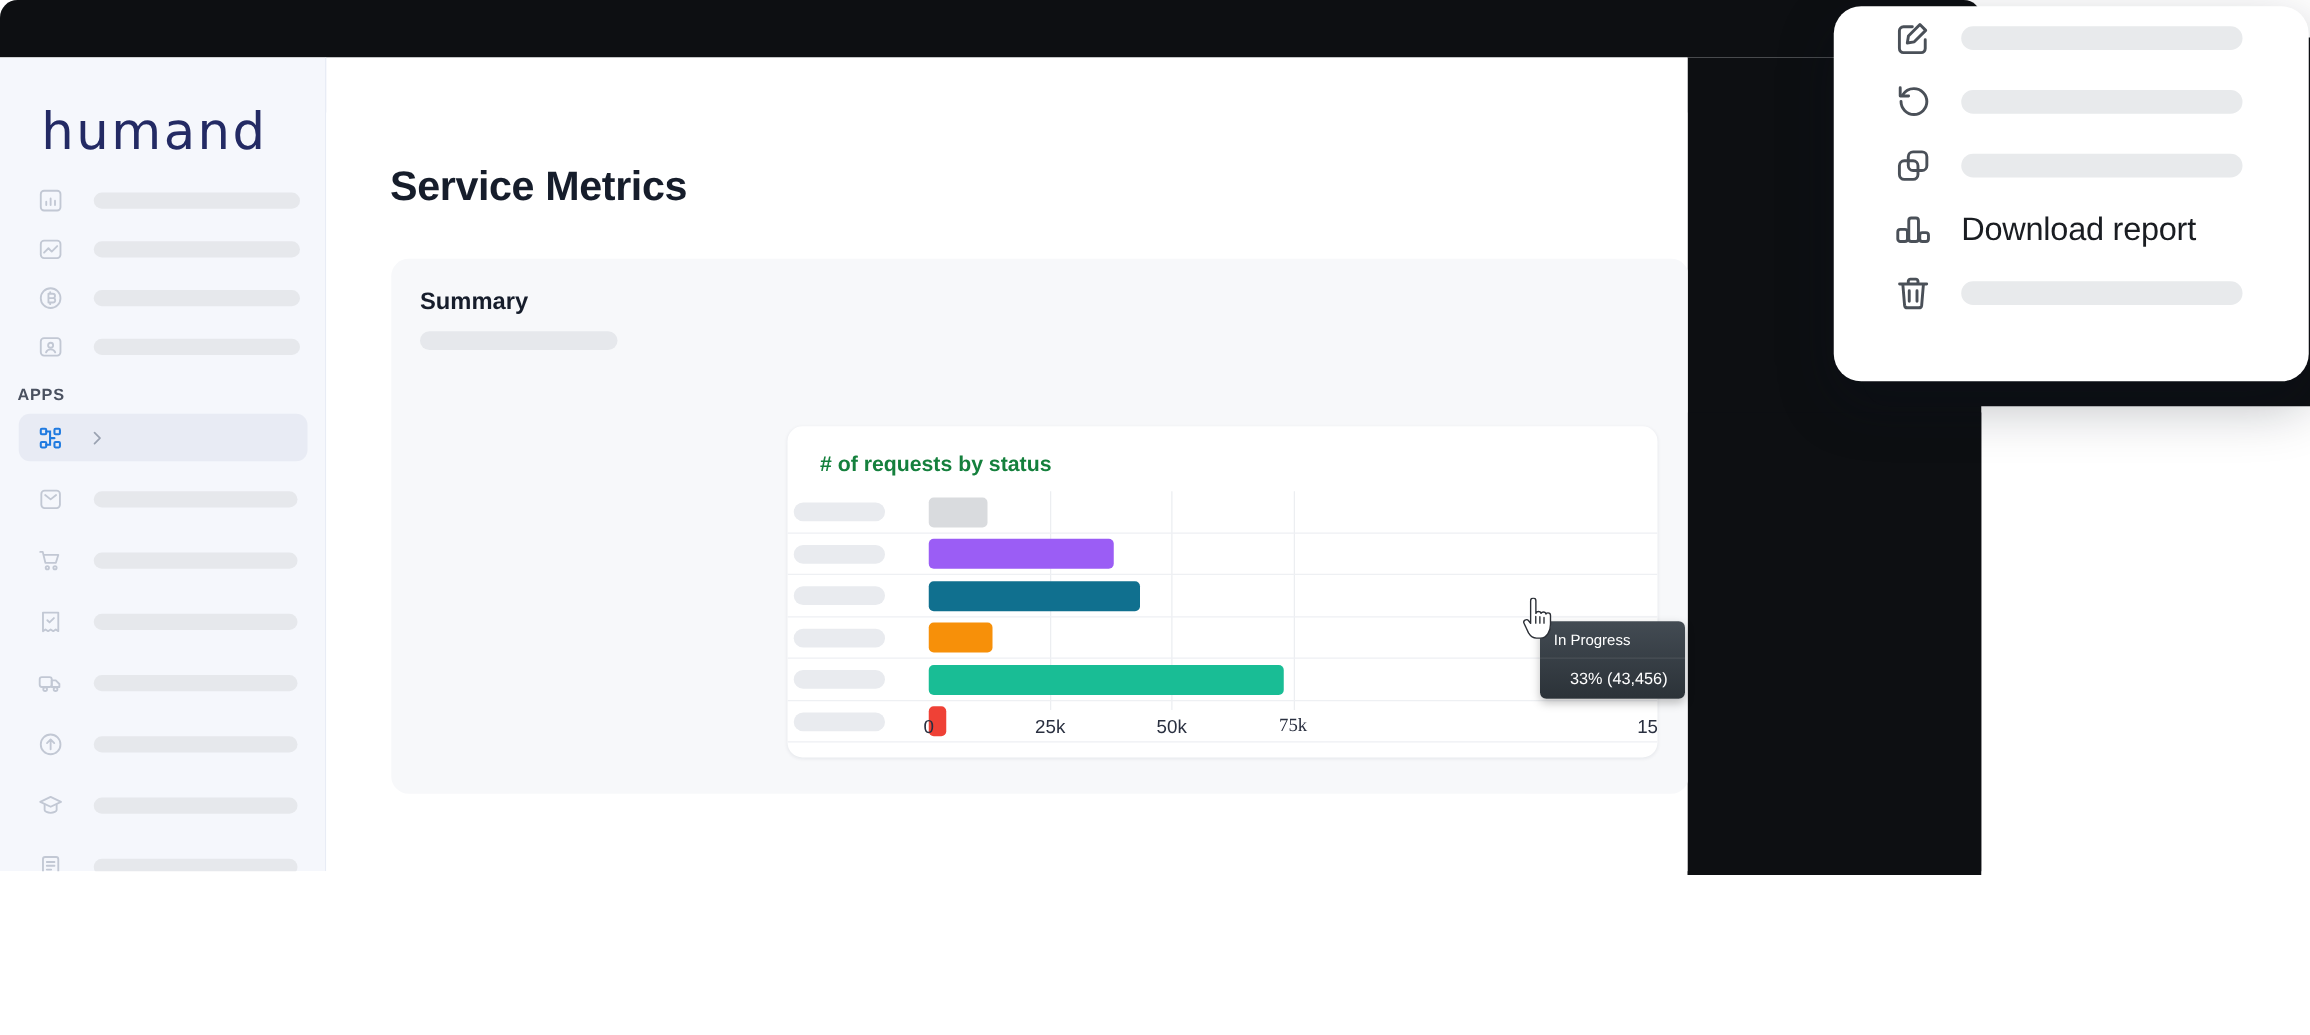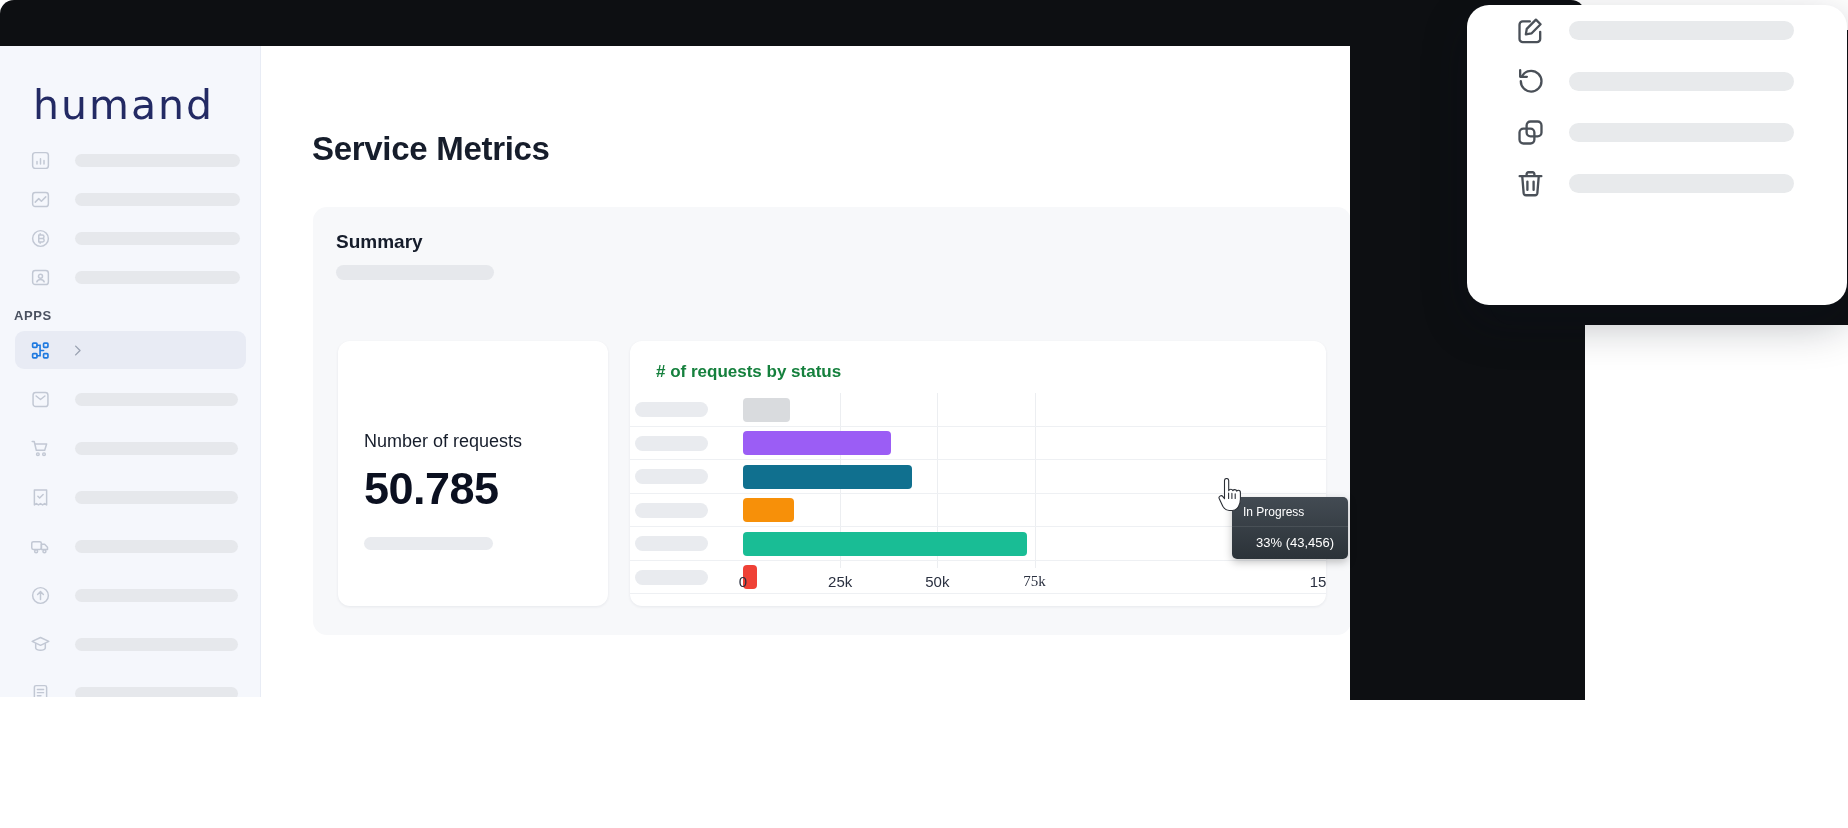--- a/index.html
+++ b/index.html
@@ -383,25 +383,20 @@
     </aside>
 
     <main class="main">
 
       <h1 class="page-title">Service Metrics</h1>
 
       <section class="summary-panel">
         <div class="summary-title">Summary</div>
         <div class="summary-sub"></div>
 
-        <div class="card-kpi">
-          <div class="kpi-label">Number of requests</div>
-          <div class="kpi-value">50.785</div>
-          <div class="kpi-foot"></div>
-        </div>
 
         <div class="card-chart">
           <div class="chart-title"># of requests by status</div>
 
           <div class="chart-body">
             <div class="plot" id="plot">
                 <div class="gridline" style="left: 97.1667px;"></div>
                 <div class="gridline" style="left: 194.333px;"></div>
                 <div class="gridline" style="left: 291.5px;"></div>
                 <div class="bar-row">
@@ -486,20 +481,30 @@
     <div class="menu-item">
       <span class="menu-icon">
         <svg viewBox="0 0 24 24" fill="none" stroke="currentColor" stroke-width="1.8">
           <rect x="9" y="3.5" width="11.5" height="11.5" rx="3"></rect>
           <rect x="3.5" y="9" width="11.5" height="11.5" rx="3"></rect>
         </svg>
       </span>
       <span class="menu-skel"></span>
     </div>
 
+    <div class="menu-item">
+      <span class="menu-icon">
+        <svg viewBox="0 0 24 24" fill="none" stroke="currentColor" stroke-width="1.8">
+          <rect x="2.5" y="12" width="6" height="7.5" rx="1.6"></rect>
+          <rect x="9.3" y="5" width="6" height="14.5" rx="1.6"></rect>
+          <rect x="16.1" y="14" width="5.4" height="5.5" rx="1.6"></rect>
+        </svg>
+      </span>
+      <span class="menu-text">Download report</span>
+    </div>
 
     <div class="menu-item">
       <span class="menu-icon">
         <svg viewBox="0 0 24 24" fill="none" stroke="currentColor" stroke-width="1.8">
           <path d="M3.6 6.3h16.8" stroke-linecap="round"></path>
           <path d="M5.6 6.3l1.1 13.2a1.8 1.8 0 001.8 1.6h7a1.8 1.8 0 001.8-1.6l1.1-13.2" stroke-linejoin="round"></path>
           <path d="M9.6 10.5v6.5M14.4 10.5v6.5" stroke-linecap="round"></path>
           <path d="M9 6.3V4.6a1.3 1.3 0 011.3-1.3h3.4a1.3 1.3 0 011.3 1.3v1.7" stroke-linejoin="round"></path>
         </svg>
       </span>

